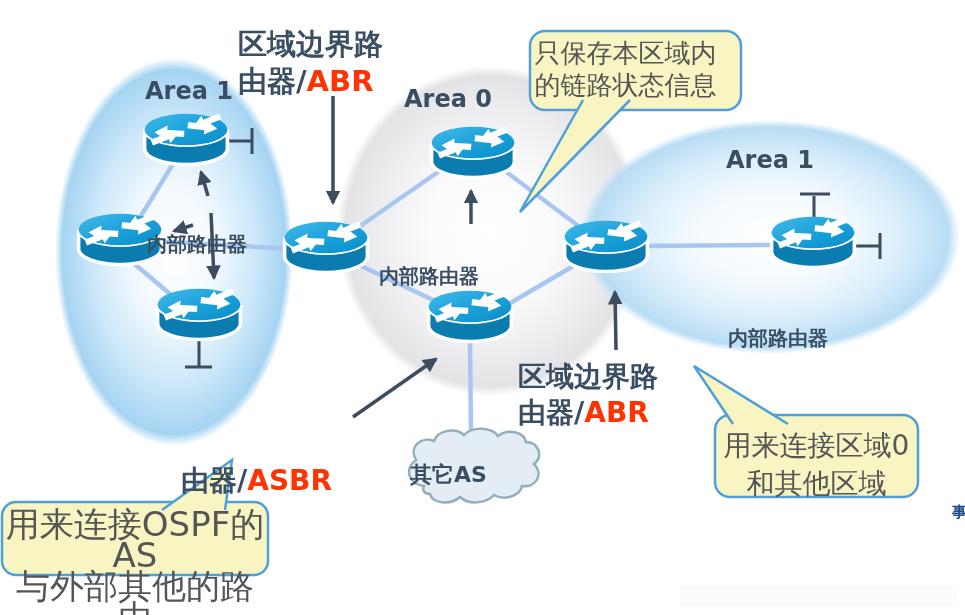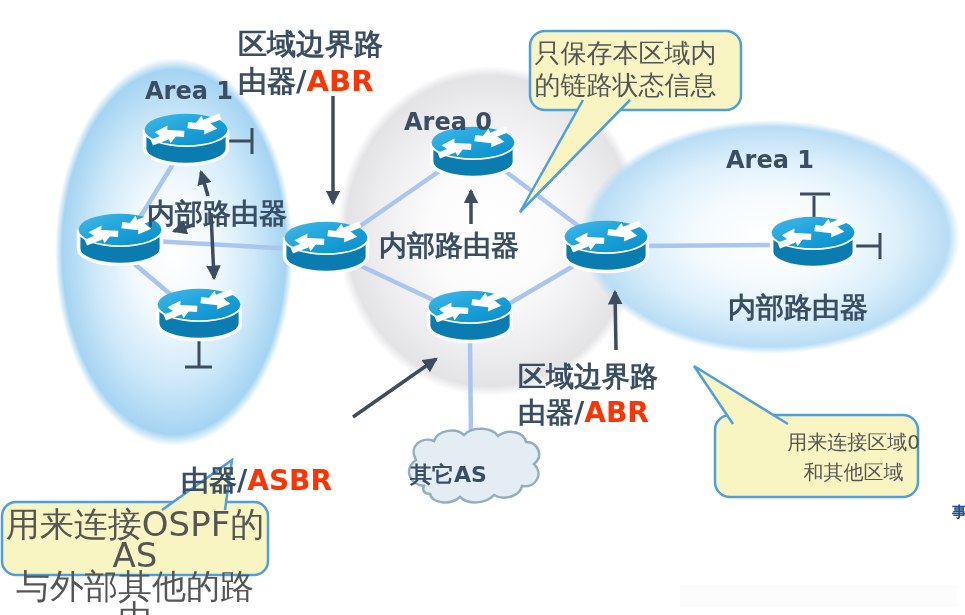--- a/index.html
+++ b/index.html
@@ -23,21 +23,21 @@
   }
   #overlay{position:absolute;left:0;top:0;z-index:2;}
   .router{position:absolute;width:90px;height:56px;z-index:3;}
   .lbl{
     position:absolute;z-index:4;text-align:left;font-weight:bold;
     color:var(--label-dark);
   }
   .area-lbl{font-size:24px;}
   .big{font-size:29px;line-height:37px;}
   .mid{font-size:28px;line-height:36px;}
-  .inner{font-size:28px;}
+  .inner{font-size:20px;margin-top:36px;}
   .hl{color:var(--highlight-red);margin-top:30px;}
   .callout-text{
     position:absolute;z-index:4;text-align:center;white-space:pre-line;
     color:var(--callout-text);font-weight:normal;
   }
   .link{stroke:var(--link-blue);stroke-width:4.5;fill:none;stroke-linecap:round;}
   .darkline{stroke:var(--arrow-dark);stroke-width:3.5;fill:none;}
   .stub{stroke:var(--arrow-dark);stroke-width:3;fill:none;}
   .callout-shape{fill:var(--callout-fill);stroke:var(--callout-border);stroke-width:2.5;}
   .cloud-shape{fill:var(--cloud-fill);stroke:var(--cloud-border);stroke-width:2.5;}
@@ -150,21 +150,21 @@
       <use href="#router-sym"></use>
     </svg></div>
 <div class="router" style="left:561px;top:219px"><svg width="90" height="56" viewBox="0 0 100 64" preserveAspectRatio="none">
       <use href="#router-sym"></use>
     </svg></div>
 <div class="router" style="left:768px;top:215px"><svg width="90" height="56" viewBox="0 0 100 64" preserveAspectRatio="none">
       <use href="#router-sym"></use>
     </svg></div>
 
 <div class="lbl area-lbl" style="left:145px;top:77px;width:120px">Area 1</div>
-<div class="lbl area-lbl" style="left:404px;top:108px;width:120px">Area 0</div>
+<div class="lbl area-lbl" style="left:404px;top:85px;width:120px">Area 0</div>
 <div class="lbl area-lbl" style="left:726px;top:146px;width:120px">Area 1</div>
 
 <div class="lbl big" style="left:238px;top:26px;width:200px">
   <span>区域边界路</span><br>
   <span>由器/</span><span class="hl">ABR</span>
 </div>
 
 <div class="lbl inner" style="left:147px;top:195px;width:195px">内部路由器</div>
 <div class="lbl inner" style="left:379px;top:227px;width:195px">内部路由器</div>
 <div class="lbl inner" style="left:728px;top:289px;width:195px">内部路由器</div>
@@ -176,18 +176,18 @@
 
 <div class="lbl mid" style="left:518px;top:359px;width:200px">
   <span>区域边界路</span><br>
   <span>由器/</span><span class="hl">ABR</span>
 </div>
 
 <div class="lbl cloud-lbl" style="left:410px;top:460px;width:122px">其它AS</div>
 
 <div class="callout-text" style="left:530px;top:37px;width:191px;font-size:26px;line-height:32px">只保存本区域内
 的链路状态信息</div>
-<div class="callout-text" style="left:752px;top:427px;width:203px;font-size:20px;line-height:30px">用来连接区域0
+<div class="callout-text" style="left:715px;top:427px;width:203px;font-size:28px;line-height:38px">用来连接区域0
 和其他区域</div>
 <div class="callout-text" style="left:2px;top:509px;width:266px;font-size:34px;line-height:31px">用来连接OSPF的AS
 与外部其他的路由</div>
 
 <div class="edge-frag">事</div>
 
 </body></html>

